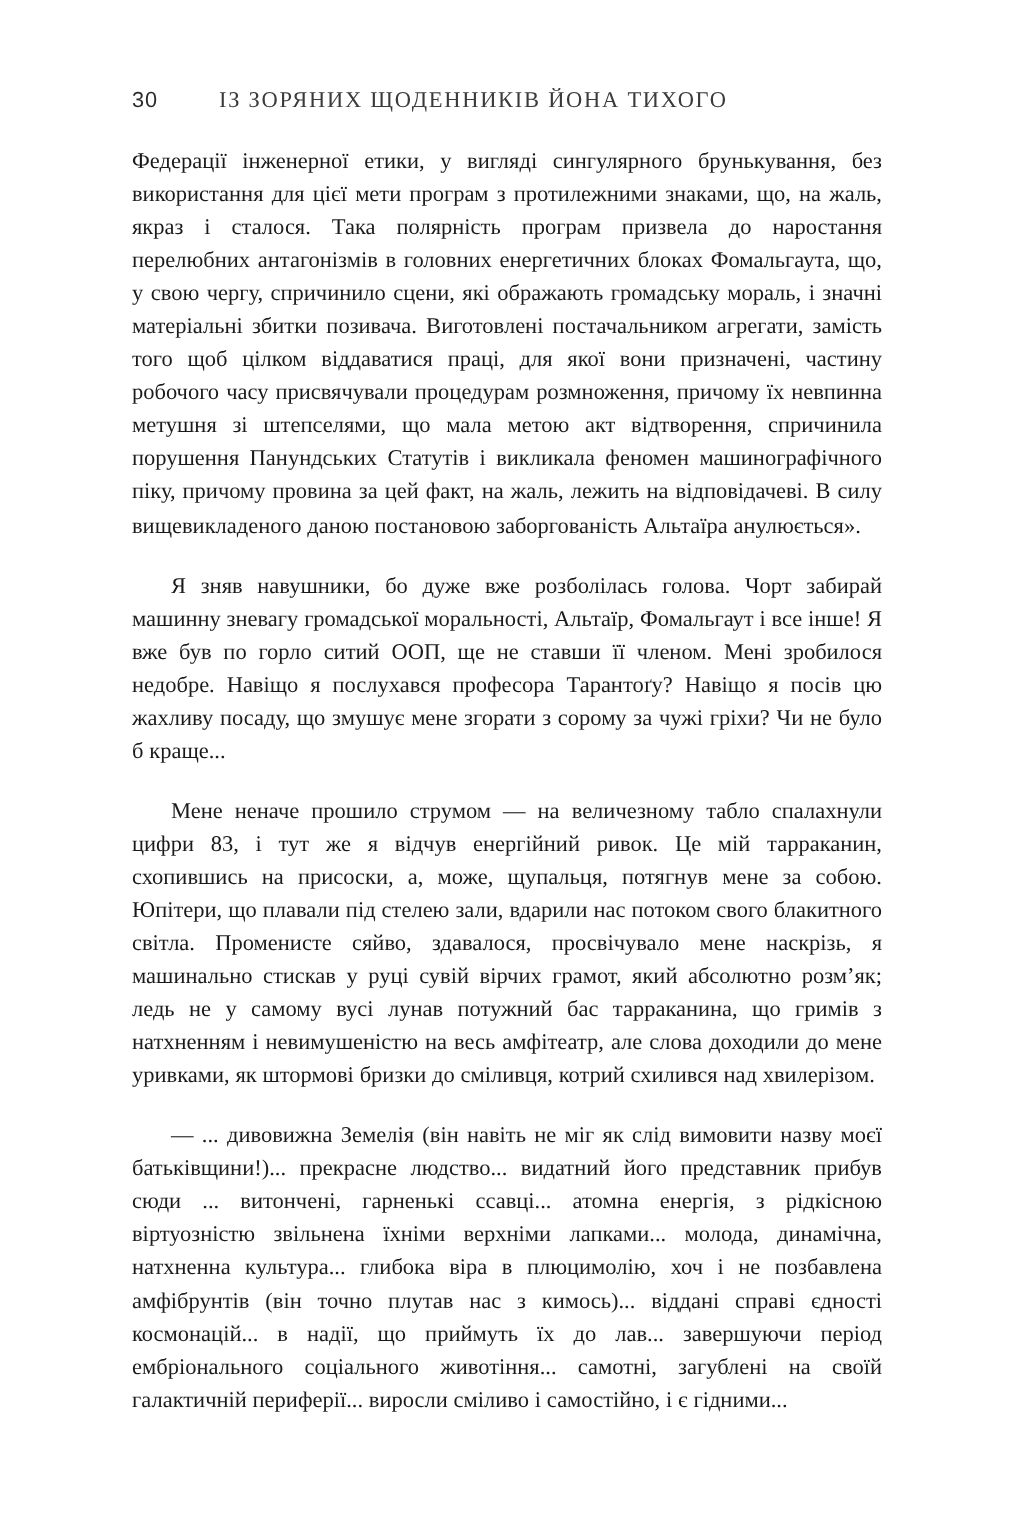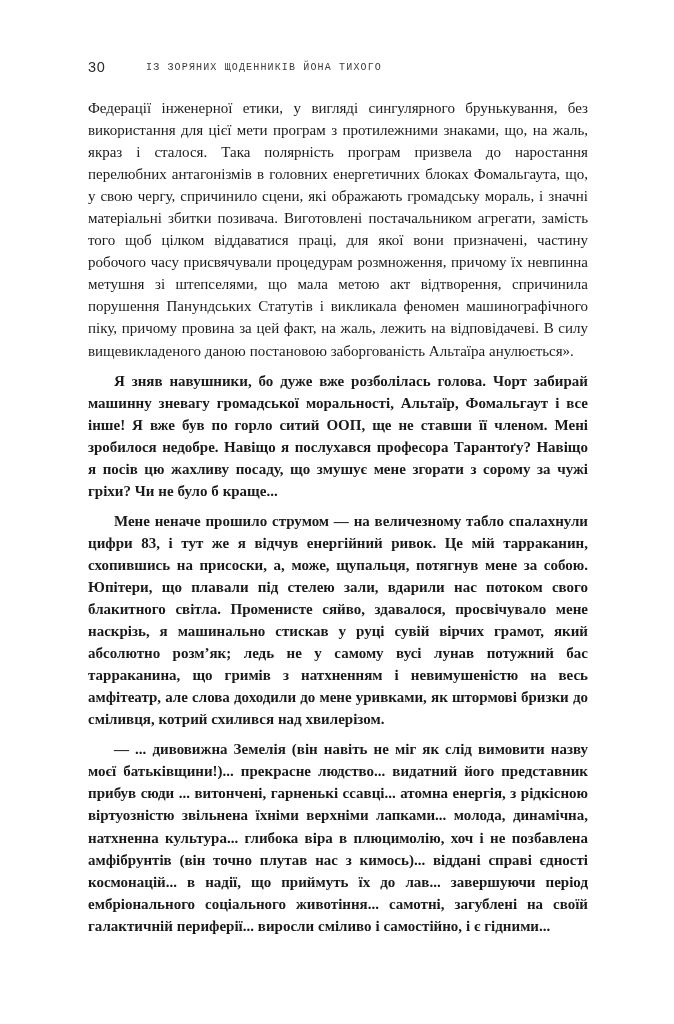--- a/index.html
+++ b/index.html
@@ -32,22 +32,22 @@
   }
   .folio {
     font-family: "Liberation Sans", "DejaVu Sans", sans-serif;
     font-size: 14.5px;
     letter-spacing: 0.6px;
     color: #2b2b2b;
     width: 58px;
     flex: 0 0 58px;
   }
   .head-title {
-    font-family: Liberation Mono, monospace;
-    font-size: 10px;
+    font-family: Liberation Serif, serif;
+    font-size: 15px;
     letter-spacing: 1.15px;
     color: #3a3a3a;
     text-transform: uppercase;
     white-space: nowrap;
   }
   .body-block {
     position: absolute;
     top: 97px;
     left: 88px;
     width: 500px;
@@ -60,22 +60,21 @@
     text-justify: inter-word;
     text-indent: 26px;
     hyphens: manual;
     -webkit-hyphens: manual;
     word-spacing: 0.1px;
   }
   p.para.no-indent {
     text-indent: 0;
   }
   p.para + p.para {
-    margin-top: 8px;
-    font-weight: bold;
+    margin-top: 18px;
   }
   
   p.para:last-child {
     text-align-last: left;
   }
 </style>
 </head>
 <body style="background: rgb(255, 255, 255); color: rgb(26, 26, 26);">
 
 <div class="page">

